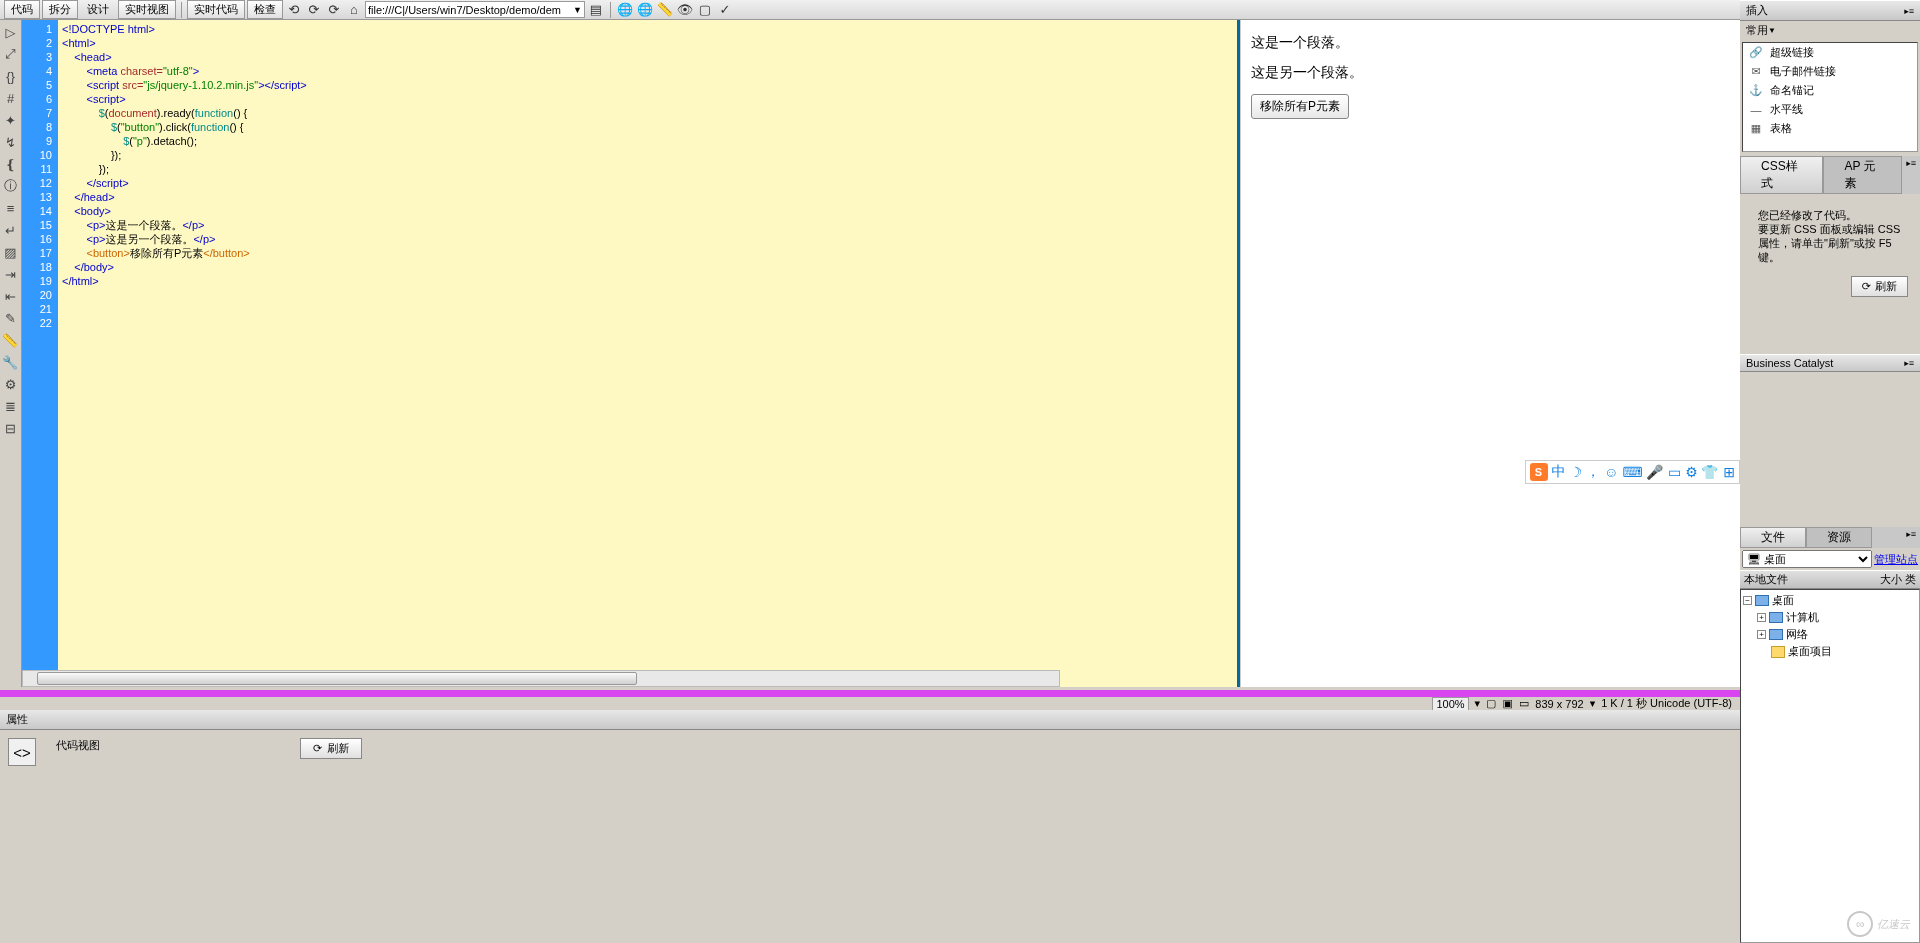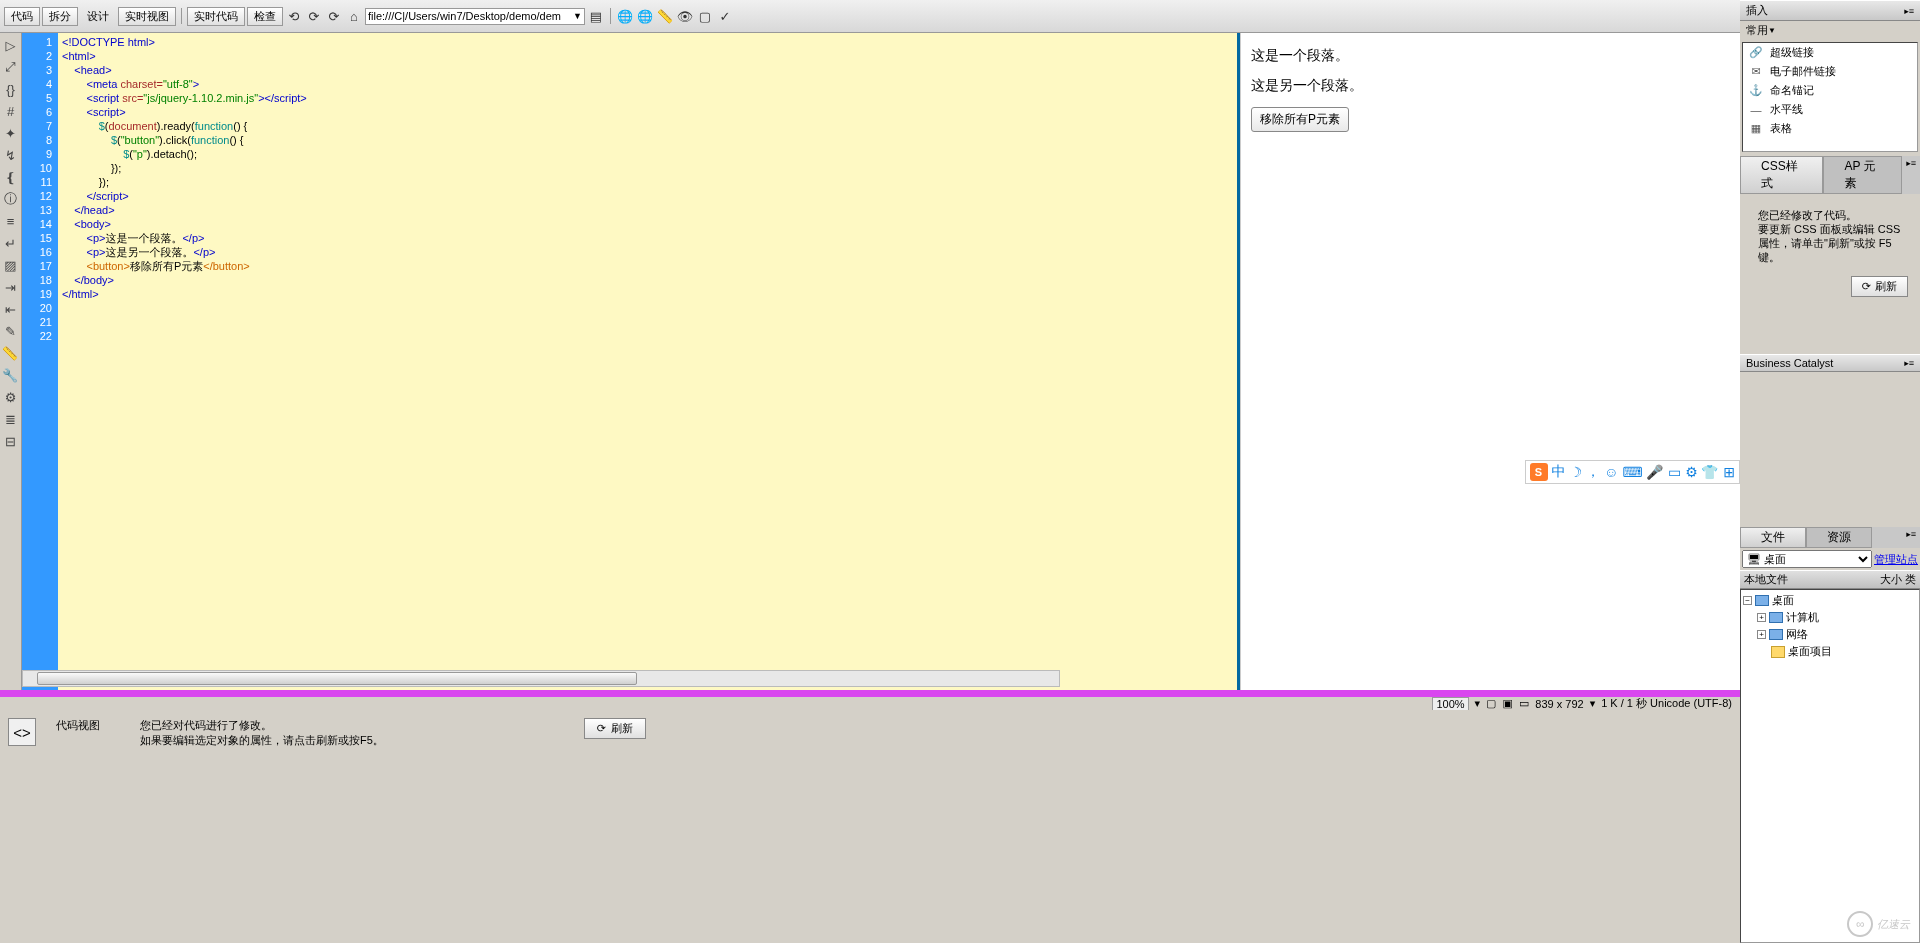--- a/index.html
+++ b/index.html
@@ -1,17 +1,17 @@
 <!DOCTYPE html>
 <html><head>
 <meta charset="utf-8">
 <style>
 * { margin:0; padding:0; box-sizing:border-box; font-family:"Microsoft YaHei",Tahoma,sans-serif; font-size:11px; }
 body { background:#d4d0c8; width:1920px; height:943px; overflow:hidden; position:relative; }
-.toolbar { height:33px; background:linear-gradient(#f0f0f0,#d8d8d8); border-bottom:1px solid #999; display:flex; align-items:center; padding:0 4px; gap:2px; }
+.toolbar { height:20px; background:linear-gradient(#f0f0f0,#d8d8d8); border-bottom:1px solid #999; display:flex; align-items:center; padding:0 4px; gap:2px; }
 .tb-btn { background:linear-gradient(#fff,#e0e0e0); border:1px solid #999; padding:1px 6px; font-size:11px; cursor:pointer; }
 .tb-btn.plain { background:transparent; border:1px solid transparent; }
 .tb-sep { width:1px; height:16px; background:#999; margin:0 3px; }
 .tb-ico { width:18px; height:18px; display:inline-flex; align-items:center; justify-content:center; font-size:13px; color:#333; cursor:pointer; }
 .addr { background:#fff; border:1px solid #999; height:17px; width:220px; font-family:monospace; font-size:11px; padding:0 2px; display:flex; align-items:center; }
 .addr .drop { margin-left:auto; font-size:9px; }
 
 .main-area { display:flex; height:667px; }
 .left-tools { width:22px; background:#d4d0c8; border-right:1px solid #999; display:flex; flex-direction:column; align-items:center; padding-top:4px; gap:6px; }
 .left-tools .ico { width:16px; height:16px; font-size:13px; color:#444; cursor:pointer; display:flex; align-items:center; justify-content:center; }
@@ -172,28 +172,25 @@
     <span>▢</span>
     <span>▣</span>
     <span>▭</span>
     <span>839 x 792</span>
       <span>▾</span>
     <span>1 K / 1 秒 Unicode (UTF-8)</span>
   </div>
 </div>
 
 <div class="props">
+  <div class="phdr">属性</div>
   <div class="body">
     <div class="codeico">&lt;&gt;</div>
     <div>
       <div style="margin-bottom:3px;">代码视图</div>
-    </div>
-    <div style="margin-left:20px;">
-      <div>您已经对代码进行了修改。</div>
-      <div>如果要编辑选定对象的属性，请点击刷新或按F5。</div>
     </div>
     <button class="refresh2">
         <span>⟳</span>
         <span>刷新</span>
       </button>
   </div>
 </div>
 
 <div class="right-col">
   <div class="panel-hdr">

